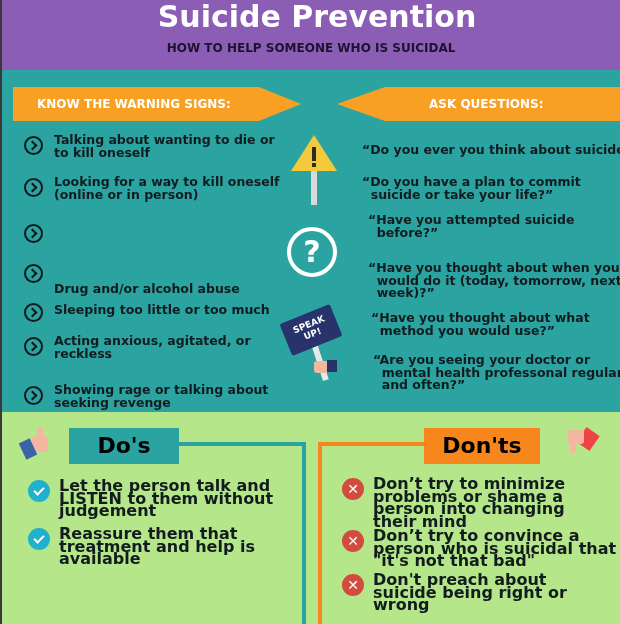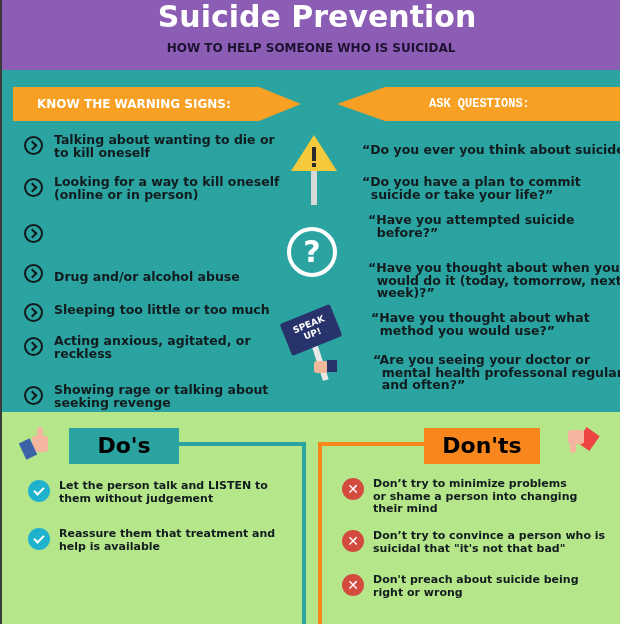--- a/index.html
+++ b/index.html
@@ -9,21 +9,21 @@
 
   
   .header { position: absolute; left: 0; top: 0; width: 618px; height: 70px; background: #8c5db5; }
   .title { position: absolute; left: 0; width: 618px; top: 0; text-align: center; color: #ffffff; font-size: 30px; font-weight: bold; letter-spacing: 0px; line-height: 34px; padding-left: 12px; }
   .subtitle { position: absolute; left: 0; width: 618px; top: 40px; text-align: center; color: #1c1230; font-size: 12px; font-weight: bold; line-height: 16px; }
 
   
   .teal { position: absolute; left: 0; top: 70px; width: 618px; height: 342px; background: #2aa3a1; }
   .banner { position: absolute; top: 17px; height: 34px; background: #f7a023; color: #ffffff; font-weight: bold; font-size: 12px; line-height: 34px; }
   .banner-left { left: 0; width: 288px; clip-path: polygon(0 0, 246px 0, 288px 50%, 246px 100%, 0 100%); padding-left: 24px; margin-left: 11px; }
-  .banner-right { left: 335px; width: 283px; clip-path: polygon(48px 0, 100% 0, 100% 100%, 48px 100%, 0 50%); font-family: Liberation Mono, monospace; }
+  .banner-right { left: 335px; width: 283px; clip-path: polygon(48px 0, 100% 0, 100% 100%, 48px 100%, 0 50%); }
   .banner-right span { position: absolute; left: 92px; }
 
   .signs { position: absolute; left: 22px; top: 62px; width: 260px; }
   .sign { position: absolute; left: 0; display: flex; align-items: flex-start; }
   .arrow-icon { width: 19px; height: 19px; border: 2.5px solid #101a1c; border-radius: 50%; display: flex; align-items: center; justify-content: center; flex-shrink: 0; margin-top: 2px; }
   .arrow-icon::before { content: ""; width: 5px; height: 5px; border-right: 2px solid #101a1c; border-top: 2px solid #101a1c; transform: rotate(45deg); margin-left: -2px; }
   .sign-text { margin-left: 11px; color: #121c1f; font-size: 12.5px; font-weight: bold; line-height: 12.5px; width: 230px; }
 
   .questions { position: absolute; left: 355px; top: 0; width: 263px; }
   .q { position: absolute; color: #121c1f; font-size: 12.5px; font-weight: bold; line-height: 12.5px; white-space: pre; }
@@ -52,21 +52,21 @@
   .thumb-up .thumb { position: absolute; left: 17px; top: 1px; width: 6px; height: 12px; background: #f4b6a0; border-radius: 3px; }
   .thumb-down { position: absolute; left: 562px; top: 14px; width: 40px; height: 34px; }
   .thumb-down .cuff { position: absolute; left: 16px; top: 4px; width: 16px; height: 18px; background: #ef4444; transform: rotate(35deg); }
   .thumb-down .hand { position: absolute; left: 4px; top: 4px; width: 16px; height: 14px; background: #f4b6a0; border-radius: 3px; }
   .thumb-down .thumb { position: absolute; left: 6px; top: 16px; width: 6px; height: 11px; background: #f4b6a0; border-radius: 3px; }
 
   .item { position: absolute; display: flex; align-items: flex-start; }
   .check-icon { width: 22px; height: 22px; border-radius: 50%; background: #1fb2cf; flex-shrink: 0; display: flex; align-items: center; justify-content: center; margin-top: 0px; }
   .check-icon::before { content: ""; width: 8px; height: 4px; border-left: 2.5px solid #ffffff; border-bottom: 2.5px solid #ffffff; transform: rotate(-45deg); margin-top: -3px; }
   .x-icon { width: 22px; height: 22px; border-radius: 50%; background: #d34b3e; flex-shrink: 0; color: #ffffff; font-size: 14px; font-weight: bold; text-align: center; line-height: 22px; }
-  .item-text { margin-left: 9px; color: #121c1f; font-size: 11px; font-weight: bold; line-height: 12.5px; }
+  .item-text { margin-left: 9px; color: #121c1f; font-size: 16px; font-weight: bold; line-height: 12.5px; }
 </style>
 </head>
 <body>
 
 <div class="page">
 
   <div class="header">
     <div class="title">Suicide Prevention</div>
     <div class="subtitle">HOW TO HELP SOMEONE WHO IS SUICIDAL</div>
   </div>
@@ -84,21 +84,21 @@
       </div>
       <div class="sign" style="top:44px">
         <span class="arrow-icon"></span>
         <span class="sign-text">Looking for a way to kill oneself (online or in person)</span>
       </div>
       <div class="sign" style="top:90px">
         <span class="arrow-icon"></span>
       </div>
       <div class="sign" style="top:130px">
         <span class="arrow-icon"></span>
-        <span class="sign-text" style="margin-top:9px">Drug and/or alcohol abuse</span>
+        <span class="sign-text" style="margin-top:21px">Drug and/or alcohol abuse</span>
       </div>
       <div class="sign" style="top:169px">
         <span class="arrow-icon"></span>
         <span class="sign-text" style="margin-top:3px">Sleeping too little or too much</span>
       </div>
       <div class="sign" style="top:203px">
         <span class="arrow-icon"></span>
         <span class="sign-text">Acting anxious, agitated, or reckless</span>
       </div>
       <div class="sign" style="top:252px">

